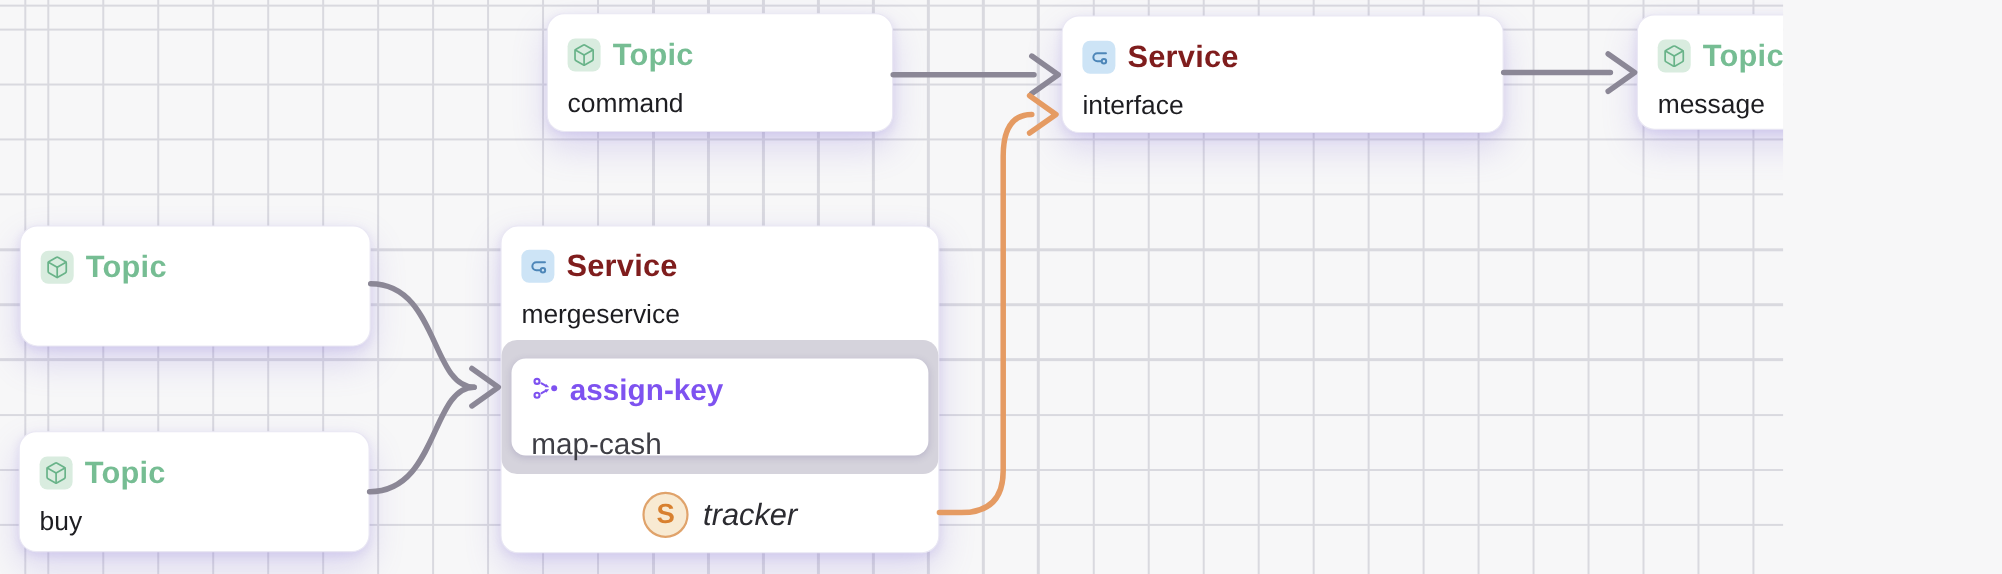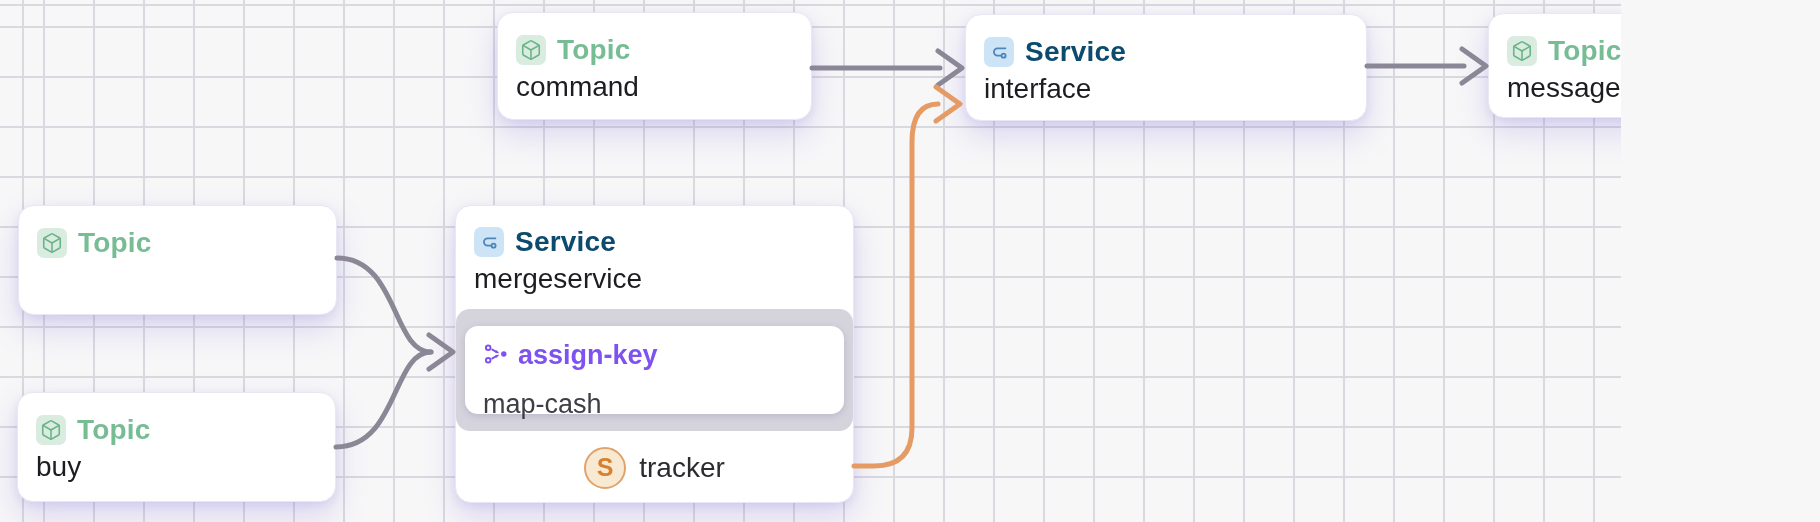--- a/index.html
+++ b/index.html
@@ -27,22 +27,22 @@
   .type-icon{
     width:30px;height:30px;border-radius:7px;
     display:flex;align-items:center;justify-content:center;
     flex:0 0 auto;
   }
   .type-icon svg{display:block;}
   .topic .type-icon{background:#d9ecdf;}
   .service .type-icon{background:#cde4f6;}
   .type-label{font-size:28px;font-weight:600;letter-spacing:.2px;}
   .topic .type-label{color:#76bd93;}
-  .service .type-label{color:#0c4a6e;}
-  .node-name{font-size:28px;color:#1d1d21;margin-top:5px;}
+  .service .type-label{color:#7f1d1d;}
+  .node-name{font-size:24px;color:#1d1d21;margin-top:15px;}
   .simple{padding:21px 18px;}
   
   .merge-head{padding:20px 18px 0 18px;}
   .merge-band{
     position:absolute;left:0;right:0;top:103px;height:122px;
     background:#d5d3dc;
     display:flex;align-items:center;padding:0 9px;box-sizing:border-box;border-radius:14px;
   }
   .func-card{
     background:#ffffff;border-radius:13px;
@@ -57,21 +57,21 @@
     position:absolute;left:0;right:0;top:225px;height:73px;
     display:flex;align-items:center;justify-content:center;gap:13px;
   }
   .consumer-badge{
     width:42px;height:42px;border-radius:50%;
     background:#f8ead2;border:2.5px solid #e0a36b;
     box-sizing:border-box;
     display:flex;align-items:center;justify-content:center;
     font-size:25px;font-weight:600;color:#d8802f;
   }
-  .consumer-name{font-size:28px;font-weight:500;color:#2b2b30;}
+  .consumer-name{font-size:28px;font-weight:500;color:#2b2b30;font-style:italic;}
   .edges{position:absolute;left:0;top:0;z-index:2;pointer-events:none;}
   .edge{fill:none;stroke-linecap:round;stroke-linejoin:round;stroke-width:5px;}
   .edge-gray{stroke:#8b8796;}
   .edge-orange{stroke:#e59b63;}
 </style>
 </head>
 <body>
 
 <div class="canvas">
 

